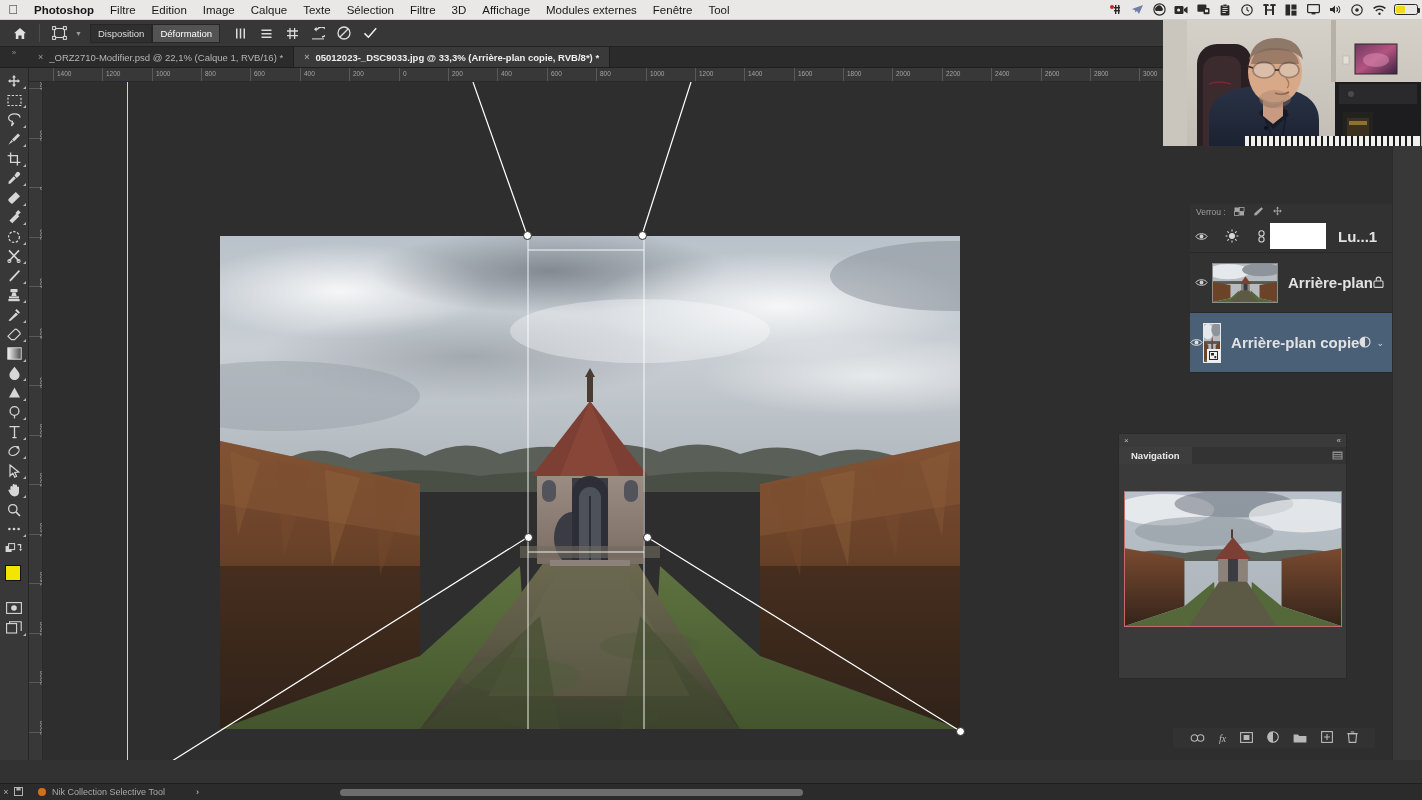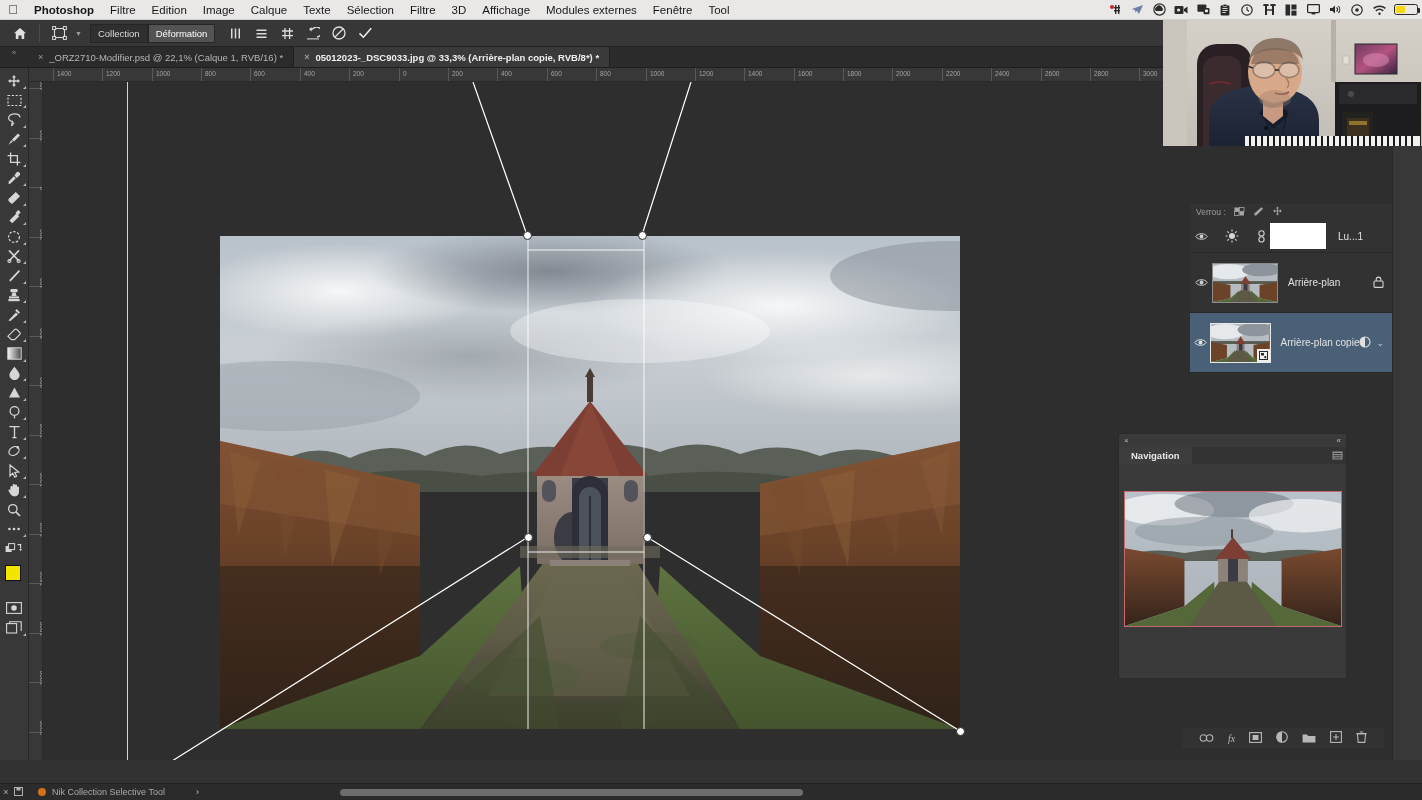--- a/index.html
+++ b/index.html
@@ -110,21 +110,21 @@
   #layersPanel { position:absolute; right:30px; top:136px; width:202px; background:#323232; }
   #lockrow { height:16px; display:flex; align-items:center; gap:8px; padding-left:6px;
              font-size:8.5px; color:#9e9e9e; }
   .layerRow { height:33px; display:flex; align-items:center; border-bottom:1px solid #282828;
               position:relative; }
   .layerRow.sel { background:#4a6077; }
   .eye { width:22px; display:flex; align-items:center; justify-content:center; color:#cfcfcf; }
   .lthumb { width:62px; height:29px; border:1px solid #8b8b8b; position:relative; overflow:hidden;
             background:#555; }
   .lthumb .mini { width:100%; height:100%; }
-  .lname { font-size:10px; color:#e2e2e2; margin-left:10px; flex:1; white-space:nowrap; }
+  .lname { font-size:15px; color:#e2e2e2; margin-left:10px; flex:1; white-space:nowrap;font-weight:bold; }
   .lmeta { display:flex; align-items:center; gap:5px; padding-right:8px; color:#d4d4d4; font-size:9px; }
   .adjThumb { width:56px; height:26px; background:#fff; }
   .linkIcon { width:18px; display:flex; align-items:center; justify-content:center; color:#cfcfcf; }
 
   
   #navPanel { position:absolute; left:1118px; top:365px; width:229px; height:246px;
               background:#3a3a3a; border:1px solid #2a2a2a; z-index:20; }
   #navHead { height:13px; background:#3a3a3a; display:flex; align-items:center;
              justify-content:space-between; padding:0 5px; color:#bcbcbc; font-size:8px; }
   #navTabRow { height:17px; display:flex; align-items:stretch; background:#333; }
@@ -145,21 +145,21 @@
   #zoomKnob { position:absolute; left:42%; top:-5px; width:0;height:0;
               border-left:5px solid transparent;border-right:5px solid transparent;
               border-bottom:9px solid #e8e8e8; }
 
   
   #webcam { position:absolute; left:1163px; top:0; width:259px; height:146px;
             overflow:hidden; z-index:55; background:#111; }
   #webcam svg { display:block; }
 
   
-  #lpFooter { position:absolute; right:38px; bottom:12px; width:202px; height:20px;
+  #lpFooter { position:absolute; right:47px; bottom:12px; width:202px; height:20px;
               display:flex; align-items:center; justify-content:center; gap:14px;
               color:#b8b8b8; font-size:10px; background:#323232; }
 
   
   #statusbar { position:absolute; left:0; bottom:0; width:1422px; height:17px; background:#2b2b2b;
                display:flex; align-items:center; border-top:1px solid #1f1f1f; }
   #statusbar .sbicon { width:12px; text-align:center; color:#b0b0b0; font-size:9px; }
   #sbdot { width:8px; height:8px; border-radius:50%; background:#d4701a; margin:0 6px 0 14px; }
   #sbtext { font-size:9px; color:#a9a9a9; }
   #hscroll { position:absolute; left:190px; right:272px; top:2px; height:13px; background:#2b2b2b; }
@@ -294,21 +294,21 @@
       <svg width="15" height="14" viewBox="0 0 15 14">
           <rect x="2.5" y="2.5" width="10" height="9" fill="none" stroke="#d8d8d8" stroke-width="1.1"></rect>
           <rect x="0.6" y="0.6" width="3" height="3" fill="#3a3a3a" stroke="#d8d8d8" stroke-width="1"></rect>
           <rect x="11.4" y="0.6" width="3" height="3" fill="#3a3a3a" stroke="#d8d8d8" stroke-width="1"></rect>
           <rect x="0.6" y="10.4" width="3" height="3" fill="#3a3a3a" stroke="#d8d8d8" stroke-width="1"></rect>
           <rect x="11.4" y="10.4" width="3" height="3" fill="#3a3a3a" stroke="#d8d8d8" stroke-width="1"></rect>
         </svg>
     </div>
     <span class="caret">▼</span>
     <div class="seg">
-      <span>Collection</span>
+      <span>Disposition</span>
       <span class="on">Déformation</span>
     </div>
     <div class="obtn" style="margin-left:6px">
       <svg width="13" height="13" viewBox="0 0 13 13">
           <rect x="2" y="1.5" width="1.5" height="10" fill="#dcdcdc"></rect>
           <rect x="5.75" y="1.5" width="1.5" height="10" fill="#dcdcdc"></rect>
           <rect x="9.5" y="1.5" width="1.5" height="10" fill="#dcdcdc"></rect>
         </svg>
     </div>
     <div class="obtn">

